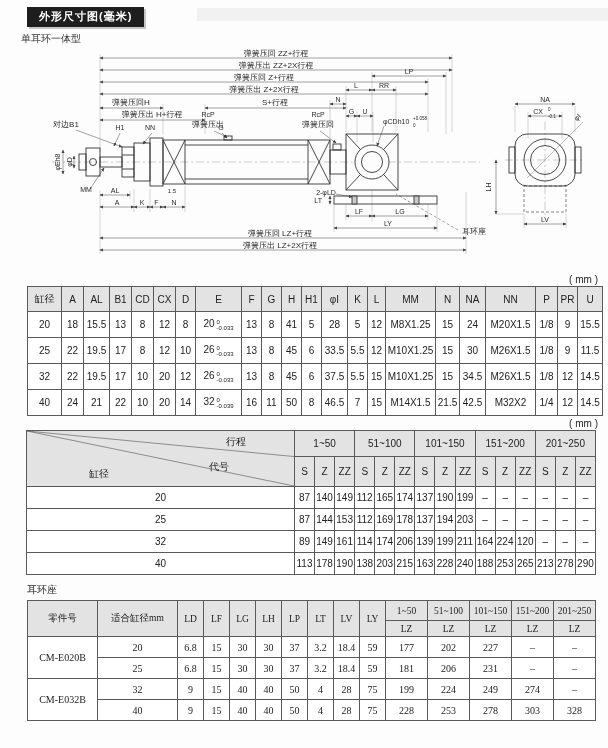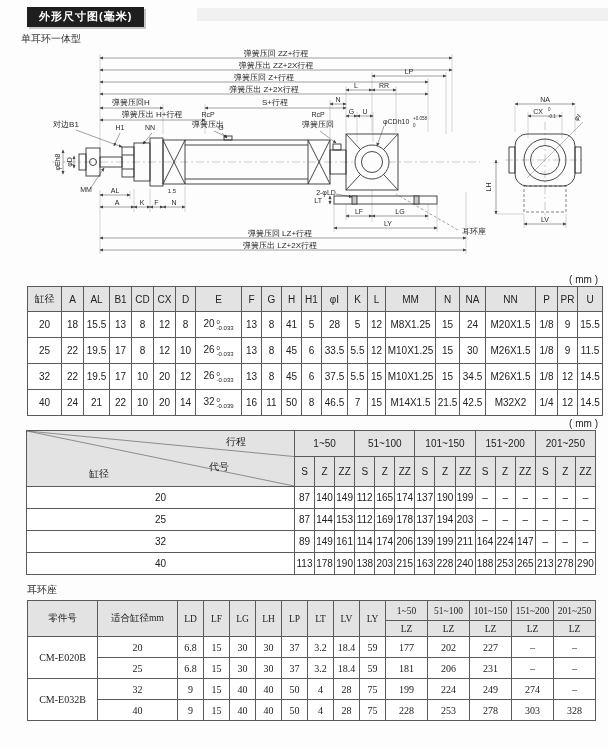--- a/index.html
+++ b/index.html
@@ -494,21 +494,21 @@
           <td>149</td>
           <td>161</td>
           <td>114</td>
           <td>174</td>
           <td>206</td>
           <td>139</td>
           <td>199</td>
           <td>211</td>
           <td>164</td>
           <td>224</td>
-          <td>147</td>
+          <td>120</td>
           <td>–</td>
           <td>–</td>
           <td>–</td>
         </tr>
         <tr>
           <td>40</td>
           <td>113</td>
           <td>178</td>
           <td>190</td>
           <td>138</td>

